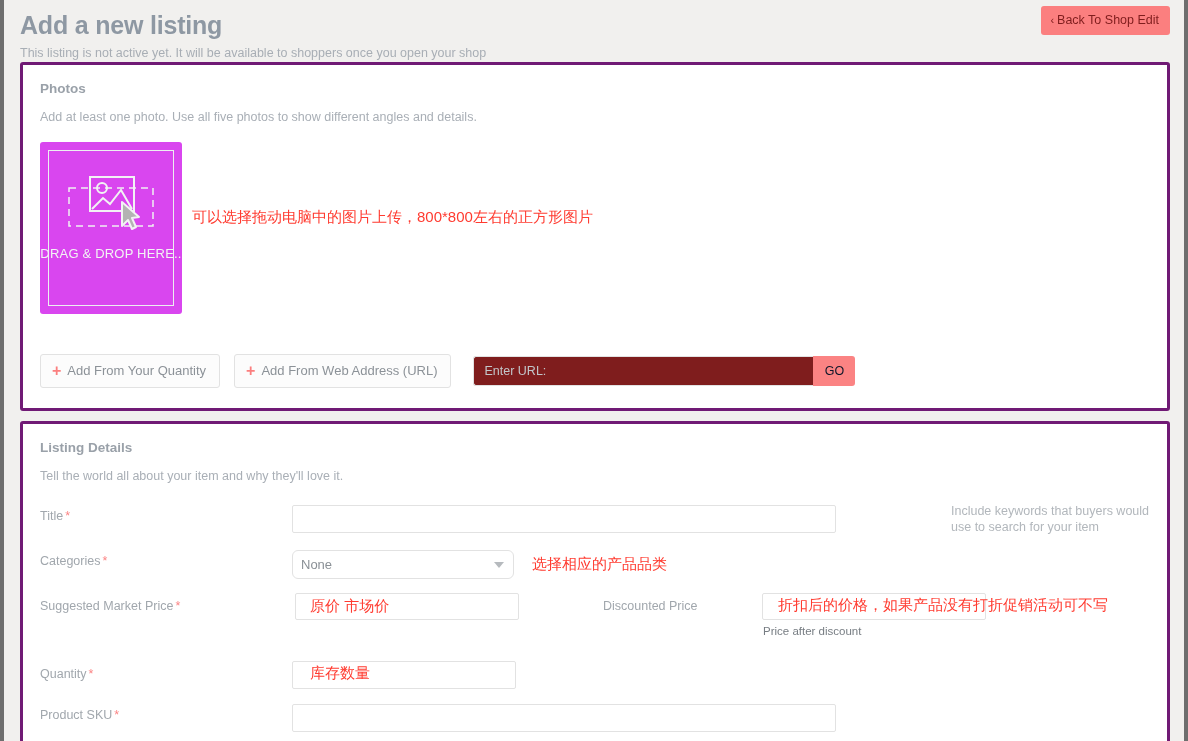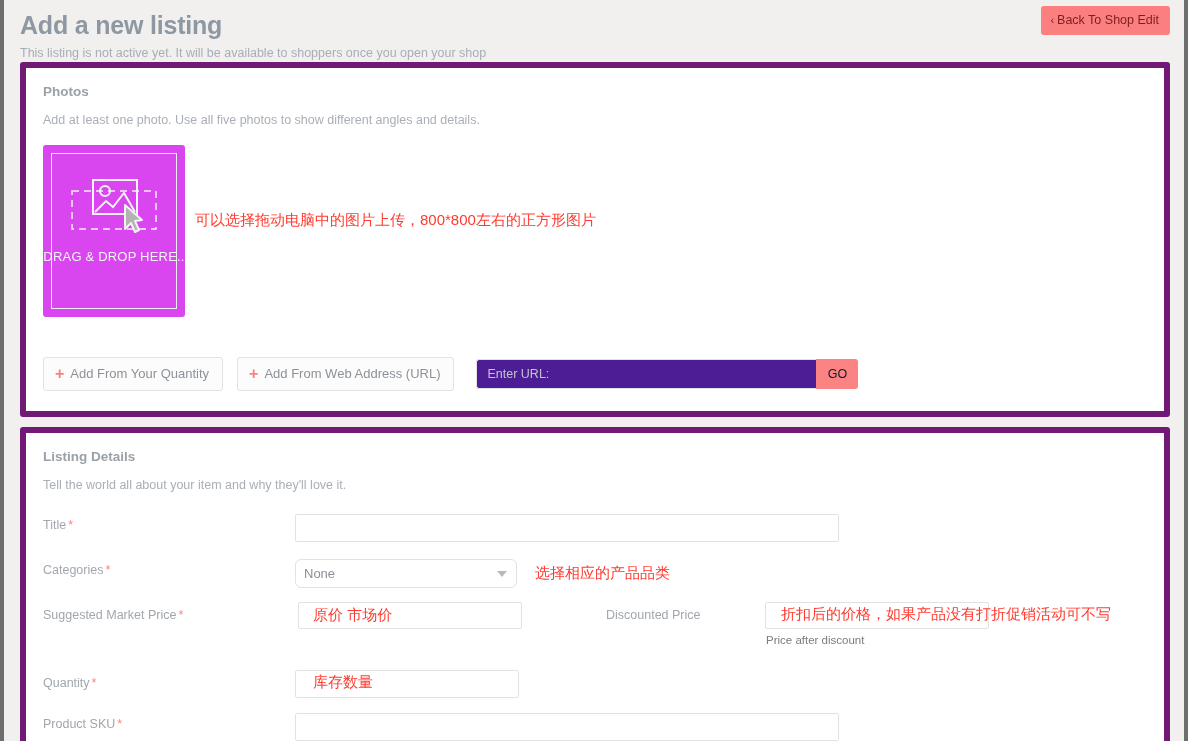--- a/index.html
+++ b/index.html
@@ -31,21 +31,21 @@
   .back-btn {
     position:absolute; right:14px; top:6px;
     background:#fb7f7f; color:#7f1d1d; border:none; border-radius:3px;
     font-size:12.5px; padding:7px 11px 8px 9px; cursor:pointer;
     font-family:"Liberation Sans", sans-serif; white-space:nowrap;
   }
   .back-btn .chev { margin-right:3px; font-size:11px; }
 
   
   .panel {
-    background:#fff; border:6px solid #701a75; border-radius:3px;
+    background:#fff; border:3px solid #701a75; border-radius:3px;
     margin: 0 14px 10px 16px;
   }
   .panel-inner { padding: 16px 18px 20px 17px; position:relative; }
   .sec-title { font-size:13.5px; font-weight:bold; color:#9aa1a9; margin-bottom:14px; }
   .sec-desc { font-size:12.5px; color:#a9afb6; margin-bottom:18px; }
 
   
   .photos-row { position:relative; min-height:190px; }
   .dropbox {
     width:142px; height:172px; background:#d946ef; border-radius:3px;
@@ -75,21 +75,21 @@
   .btn-outline {
     background:#fcfcfc; border:1px solid #e2e2e2; border-radius:3px;
     font-size:13px; color:#8c9298; padding:8px 13px 9px 11px; cursor:pointer;
     font-family:"Liberation Sans", sans-serif; white-space:nowrap;
   }
   .btn-outline .plus { color:#fb7f7f; font-size:16px; font-weight:bold; margin-right:6px; line-height:0; position:relative; top:1px;}
   .gap { width:14px; }
   .url-wrap { display:flex; margin-left:22px; }
   .url-input {
     width:340px; height:30px; border:1px solid #e2e2e2; border-right:none;
-    background:#4c1d95; font-size:12.5px; color:#b5b9bd; padding:0 10px;
+    background:#7f1d1d; font-size:12.5px; color:#b5b9bd; padding:0 10px;
     font-family:"Liberation Sans", sans-serif; outline:none;
     border-radius:3px 0 0 3px;
   }
   .url-input::placeholder { color:#c2c6ca; }
   .go-btn {
     width:42px; height:30px; background:#fb8383; color:#0f172a; border:none;
     font-size:12.5px; cursor:pointer; border-radius:0 3px 3px 0;
     font-family:"Liberation Sans", sans-serif;
   }
 
@@ -184,20 +184,21 @@
       <div class="sec-title">Listing Details</div>
       <div class="sec-desc">Tell the world all about your item and why they'll love it.</div>
 
       <div class="form">
 
         <div class="frow">
           <div class="flabel">
             <span>Title</span><span class="req">*</span>
           </div>
           <input class="finput" style="left: 252px; width: 544px; top: 4px;" type="text">
+          <div class="title-help">Include keywords that buyers would use to search for your item</div>
         </div>
 
         <div class="frow">
           <div class="flabel">
             <span>Categories</span><span class="req">*</span>
           </div>
           <div class="fselect" style="left:252px; top:4px;">
             <span>None</span>
             <span class="caret"></span>
           </div>

